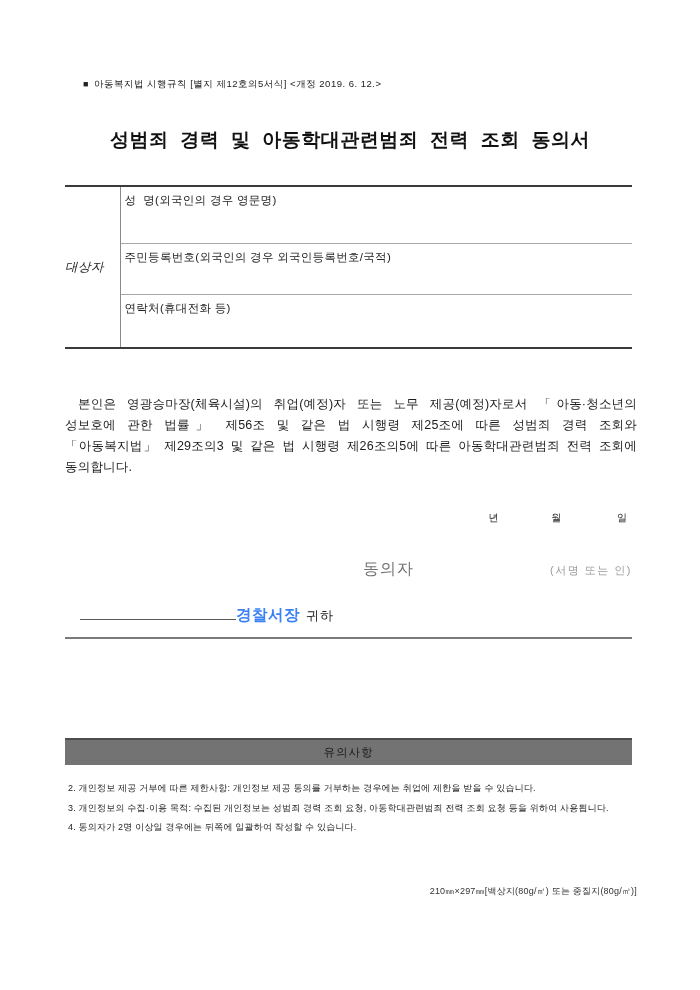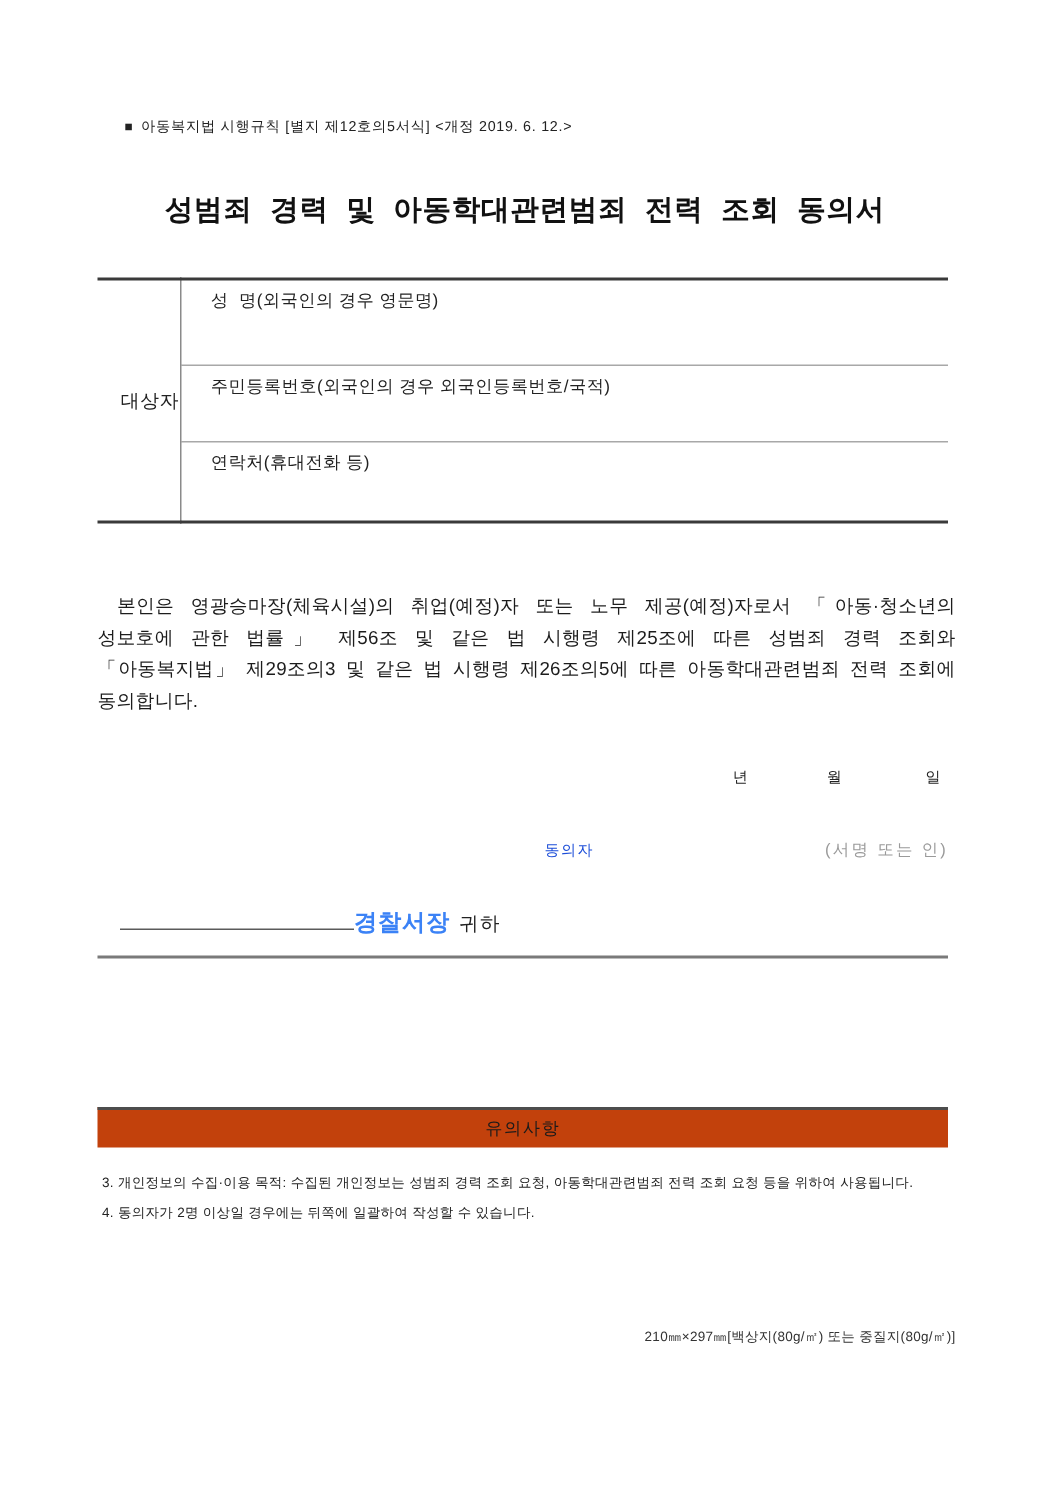--- a/index.html
+++ b/index.html
@@ -35,28 +35,29 @@
   .subject-table {
     left: 65px; top: 185px; width: 567px;
     border-collapse: collapse;
     table-layout: fixed;
   }
   .subject-table { border-top: 2px solid #3a3a3a; border-bottom: 2px solid #3a3a3a; }
   .subject-table td { font-size: 11.5px; }
   .subject-table .hdr-cell {
     width: 55px;
     border-right: 1px solid #8a8a8a;
-    text-align: right; vertical-align: middle;
+    text-align: left; vertical-align: middle;
     font-size: 12.5px; color: #222;
     letter-spacing: 0.5px;
+    font-style: italic;
   }
   .subject-table .field-cell {
     border-bottom: 1px solid #a8a8a8;
     vertical-align: top;
-    padding: 6px 20px;
+    padding: 6px 4px;
   }
   .subject-table tr:last-child .field-cell { border-bottom: none; }
   .field-label { white-space: pre-wrap; color: #222; letter-spacing: 0.3px; }
   .row-1 { height: 57px; }
   .row-2 { height: 51px; }
   .row-3 { height: 54px; }
 
   
   .consent-paragraph {
     left: 65px; top: 394px; width: 572px;
@@ -77,21 +78,21 @@
   .date-line .mm { margin-right: 53px; }
   .date-line .dd { margin-right: 5px; }
 
   
   .signer-line {
     left: 65px; top: 559px; width: 567px;
     display: flex; align-items: baseline;
   }
   .signer-label {
     margin-left: 298px;
-    font-size: 10px; letter-spacing: 1px; color: #1d4ed8;
+    font-size: 16px; letter-spacing: 1px; color: #737373;
   }
   .sign-note {
     margin-left: auto;
     font-size: 11px; color: #9a9a9a; letter-spacing: 1.5px;
     white-space: nowrap;
   }
 
   
   .recipient-line {
     left: 80px; top: 604px;
@@ -107,21 +108,21 @@
   .recipient-honorific { font-size: 13px; margin-left: 6px; color: #222; letter-spacing: 1px; }
 
   .section-divider {
     left: 65px; top: 637px; width: 567px; height: 2px;
     background: #7a7a7a;
   }
 
   
   .notice-bar {
     left: 65px; top: 738px; width: 567px; height: 27px;
-    background: #c2410c;
+    background: #737373;
     border-top: 2.5px solid #4d4d4d;
     display: flex; align-items: center; justify-content: center;
   }
   .notice-bar-title {
     font-size: 11.5px; color: #1a1a1a; letter-spacing: 1px;
   }
   .notes {
     left: 68px; top: 779px; width: 572px;
     font-size: 9px; line-height: 19.5px;
     color: #222; letter-spacing: 0.2px;
@@ -184,17 +185,18 @@
   <span class="recipient-honorific">귀하</span>
 </div>
 
 <div class="abs section-divider"></div>
 
 <div class="abs notice-bar">
   <span class="notice-bar-title">유의사항</span>
 </div>
 
 <div class="abs notes">
+  <div class="note-item">2. 개인정보 제공 거부에 따른 제한사항: 개인정보 제공 동의를 거부하는 경우에는 취업에 제한을 받을 수 있습니다.</div>
   <div class="note-item">3. 개인정보의 수집·이용 목적: 수집된 개인정보는 성범죄 경력 조회 요청, 아동학대관련범죄 전력 조회 요청 등을 위하여 사용됩니다.</div>
   <div class="note-item">4. 동의자가 2명 이상일 경우에는 뒤쪽에 일괄하여 작성할 수 있습니다.</div>
 </div>
 
 <div class="abs paper-spec">210㎜×297㎜[백상지(80g/㎡) 또는 중질지(80g/㎡)]</div>
 
 </body></html>

